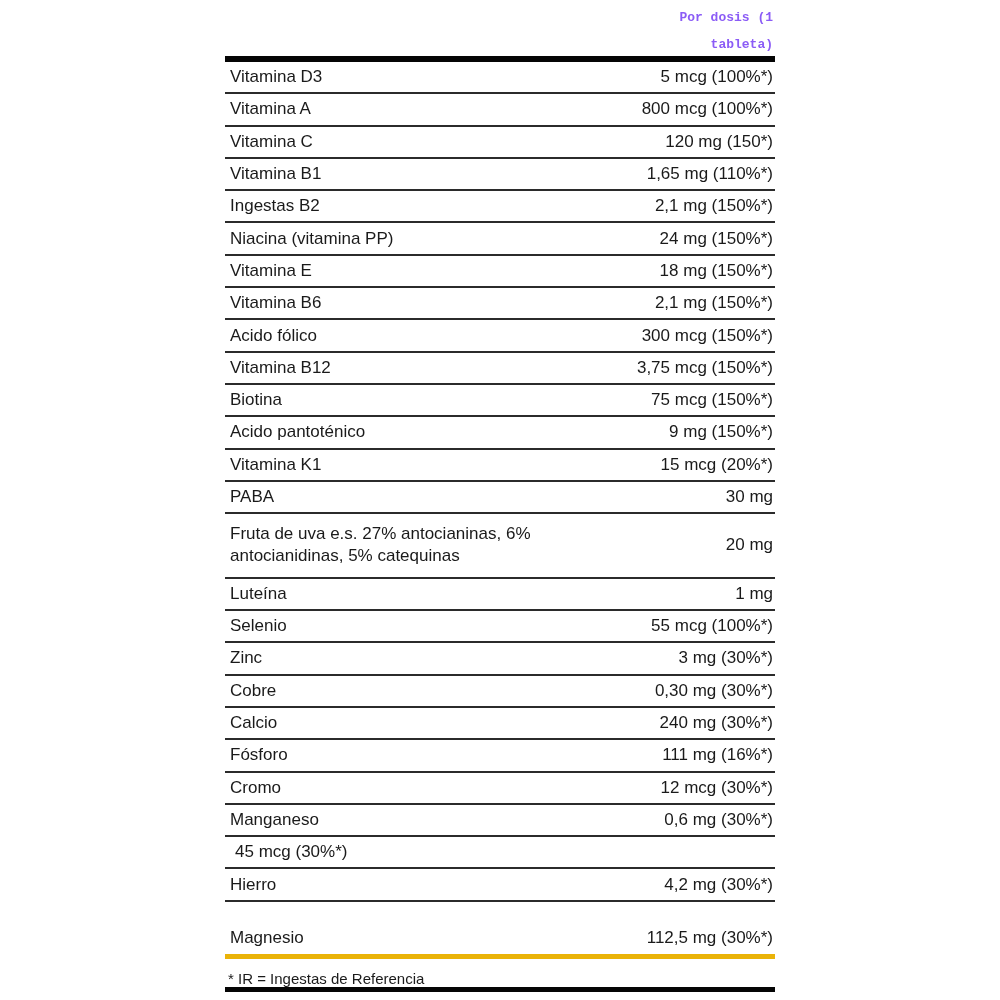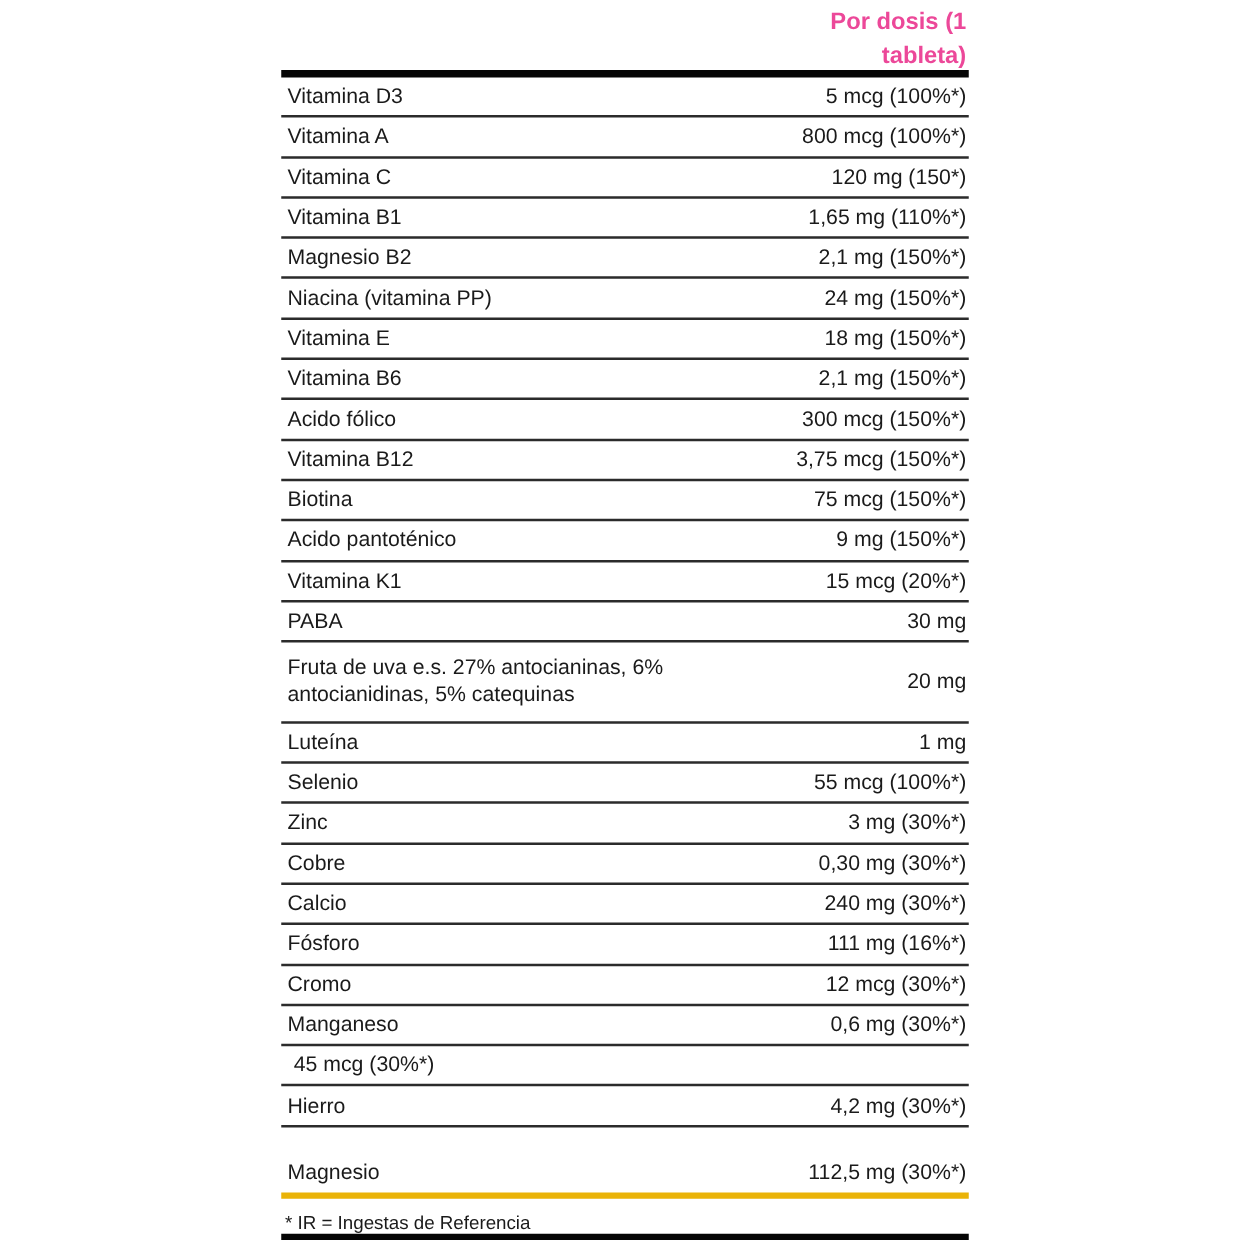--- a/index.html
+++ b/index.html
@@ -23,25 +23,26 @@
     left: 225px;
     top: 0;
     width: 550px;
   }
   .header-row {
     box-sizing: border-box;
     height: 62px;
     padding: 4px 2px 0 0;
     text-align: right;
     font-weight: bold;
-    font-size: 19px;
+    font-size: 13px;
     line-height: 27px;
-    color: #ec4899;
+    color: #8b5cf6;
     white-space: pre-line;
     border-bottom: 6px solid #050505;
+    font-family: Liberation Mono, monospace;
   }
   .rows {
     border-bottom: 5px solid #eab308;
   }
   .row {
     box-sizing: border-box;
     display: flex;
     justify-content: space-between;
     align-items: center;
     height: 32.3px;
@@ -101,21 +102,21 @@
     <div class="cell label">Vitamina C</div>
     <div class="cell value">120 mg (150*)</div>
   </div>
 
   <div class="row">
     <div class="cell label">Vitamina B1</div>
     <div class="cell value">1,65 mg (110%*)</div>
   </div>
 
   <div class="row">
-    <div class="cell label">Magnesio B2</div>
+    <div class="cell label">Ingestas B2</div>
     <div class="cell value">2,1 mg (150%*)</div>
   </div>
 
   <div class="row">
     <div class="cell label">Niacina (vitamina PP)</div>
     <div class="cell value">24 mg (150%*)</div>
   </div>
 
   <div class="row">
     <div class="cell label">Vitamina E</div>

